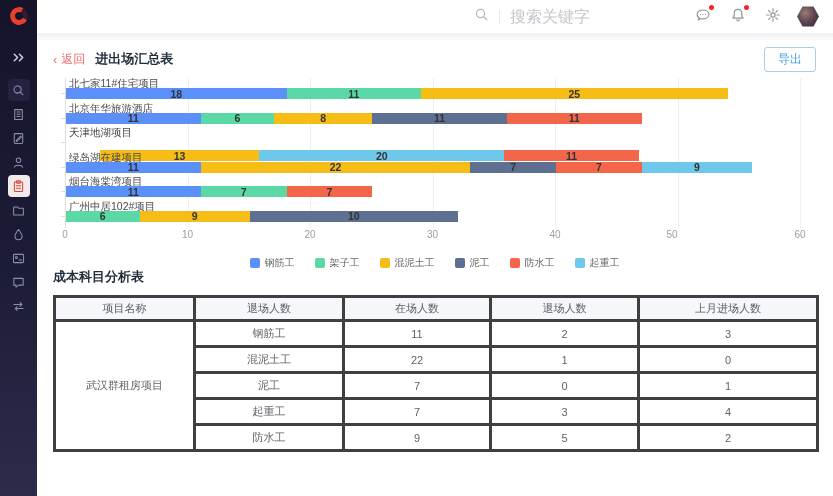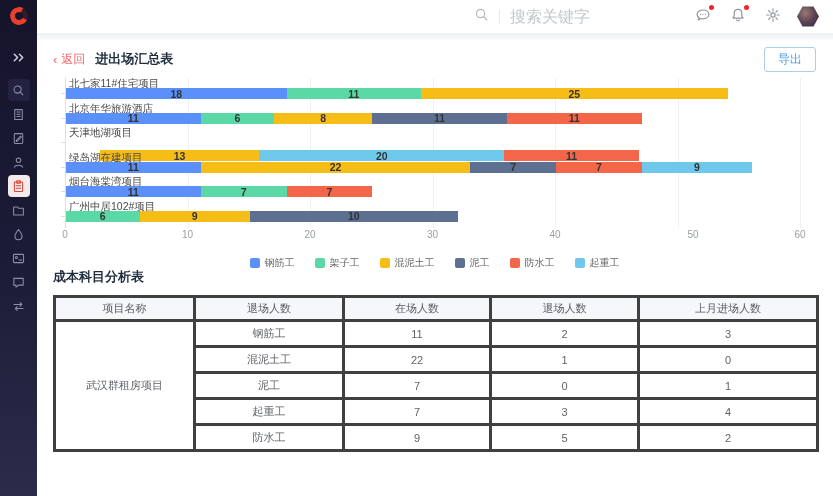--- a/index.html
+++ b/index.html
@@ -262,21 +262,21 @@
               <div class="seg" style="width: 110.25px; background: rgb(246, 189, 22);">9</div>
               <div class="seg" style="width: 208.25px; background: rgb(93, 112, 146);">10</div>
             </div>
           </div>
         <div class="xticks">
             <span class="xtick" style="left: 0px;">0</span>
             <span class="xtick" style="left: 122.5px;">10</span>
             <span class="xtick" style="left: 245px;">20</span>
             <span class="xtick" style="left: 367.5px;">30</span>
             <span class="xtick" style="left: 490px;">40</span>
-            <span class="xtick" style="left: 628px;">50</span>
+            <span class="xtick" style="left: 607px;">50</span>
             <span class="xtick" style="left: 735px;">60</span>
           </div>
         <div class="legend">
             <span class="lg-item">
               <span class="lg-swatch" style="background: rgb(91, 143, 249);"></span>
               <span class="lg-label">钢筋工</span>
             </span>
             <span class="lg-item">
               <span class="lg-swatch" style="background: rgb(90, 216, 166);"></span>
               <span class="lg-label">架子工</span>

